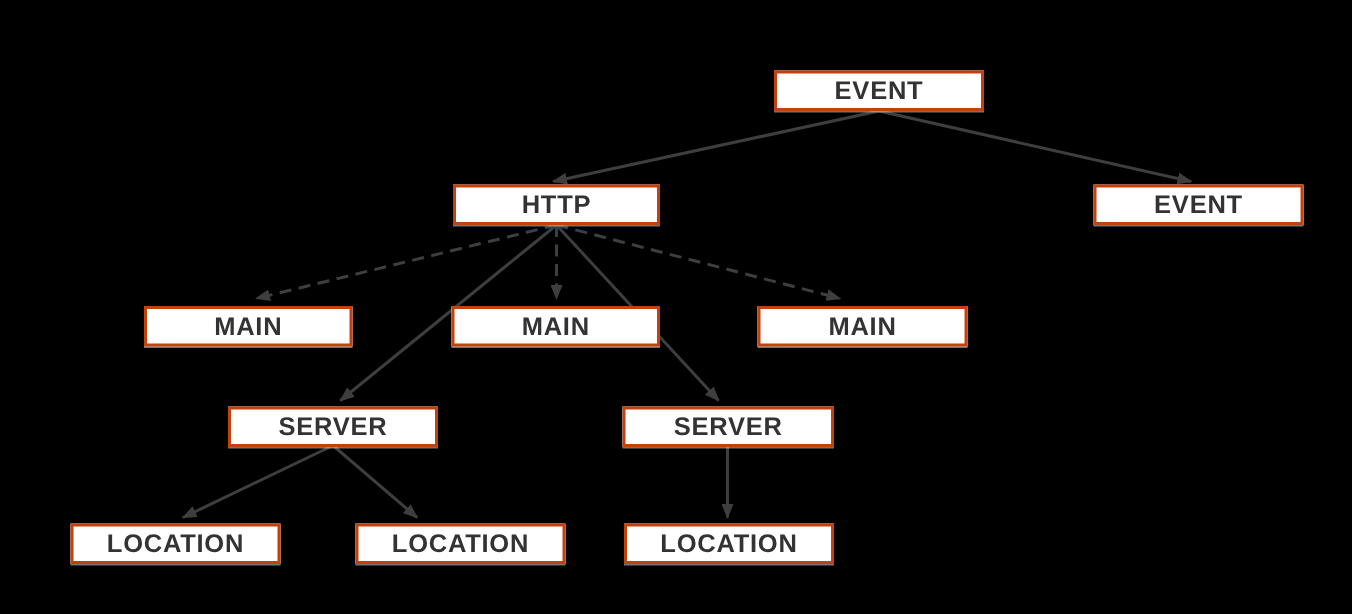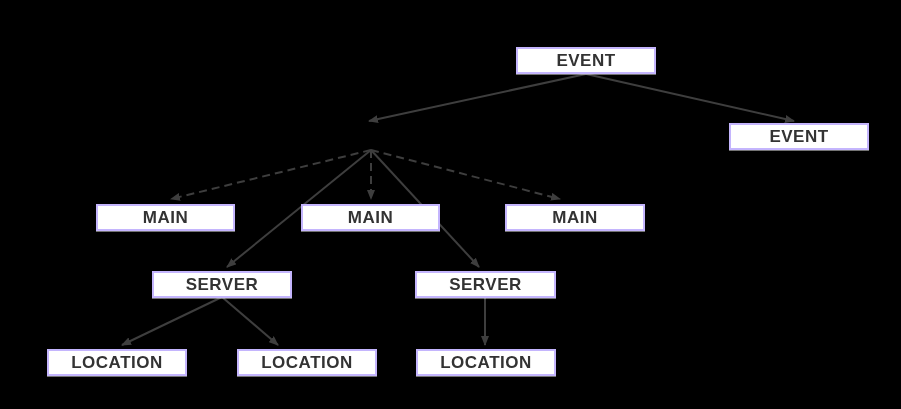--- a/index.html
+++ b/index.html
@@ -22,21 +22,21 @@
     fill: none;
   }
   .edge.dashed {
     stroke-dasharray: 8 5;
   }
   .node {
     position: absolute;
     box-sizing: border-box;
     height: 27px;
     background: #ffffff;
-    border: 2px solid #c4b5fd;
+    border: 2px solid #c2410c;
     box-shadow: 0 1px 0 rgba(255,255,255,0.45);
     color: #333333;
     font-size: 17px;
     font-weight: bold;
     letter-spacing: 0.5px;
     display: flex;
     align-items: center;
     justify-content: center;
     line-height: 1;
     user-select: none;
@@ -75,20 +75,21 @@
 
     <line class="edge" x1="371" y1="150" x2="227" y2="267" marker-end="url(#arrow)"></line>
     <line class="edge" x1="371" y1="150" x2="479" y2="267" marker-end="url(#arrow)"></line>
 
     <line class="edge" x1="222" y1="297" x2="122" y2="345" marker-end="url(#arrow)"></line>
     <line class="edge" x1="222" y1="297" x2="278" y2="345" marker-end="url(#arrow)"></line>
     <line class="edge" x1="485" y1="297" x2="485" y2="345" marker-end="url(#arrow)"></line>
   </svg>
 
   <div class="node n-event-top">EVENT</div>
+  <div class="node n-http">HTTP</div>
   <div class="node n-event-right">EVENT</div>
   <div class="node n-main-left">MAIN</div>
   <div class="node n-main-middle">MAIN</div>
   <div class="node n-main-right">MAIN</div>
   <div class="node n-server-left">SERVER</div>
   <div class="node n-server-right">SERVER</div>
   <div class="node n-loc-left">LOCATION</div>
   <div class="node n-loc-middle">LOCATION</div>
   <div class="node n-loc-right">LOCATION</div>
 

